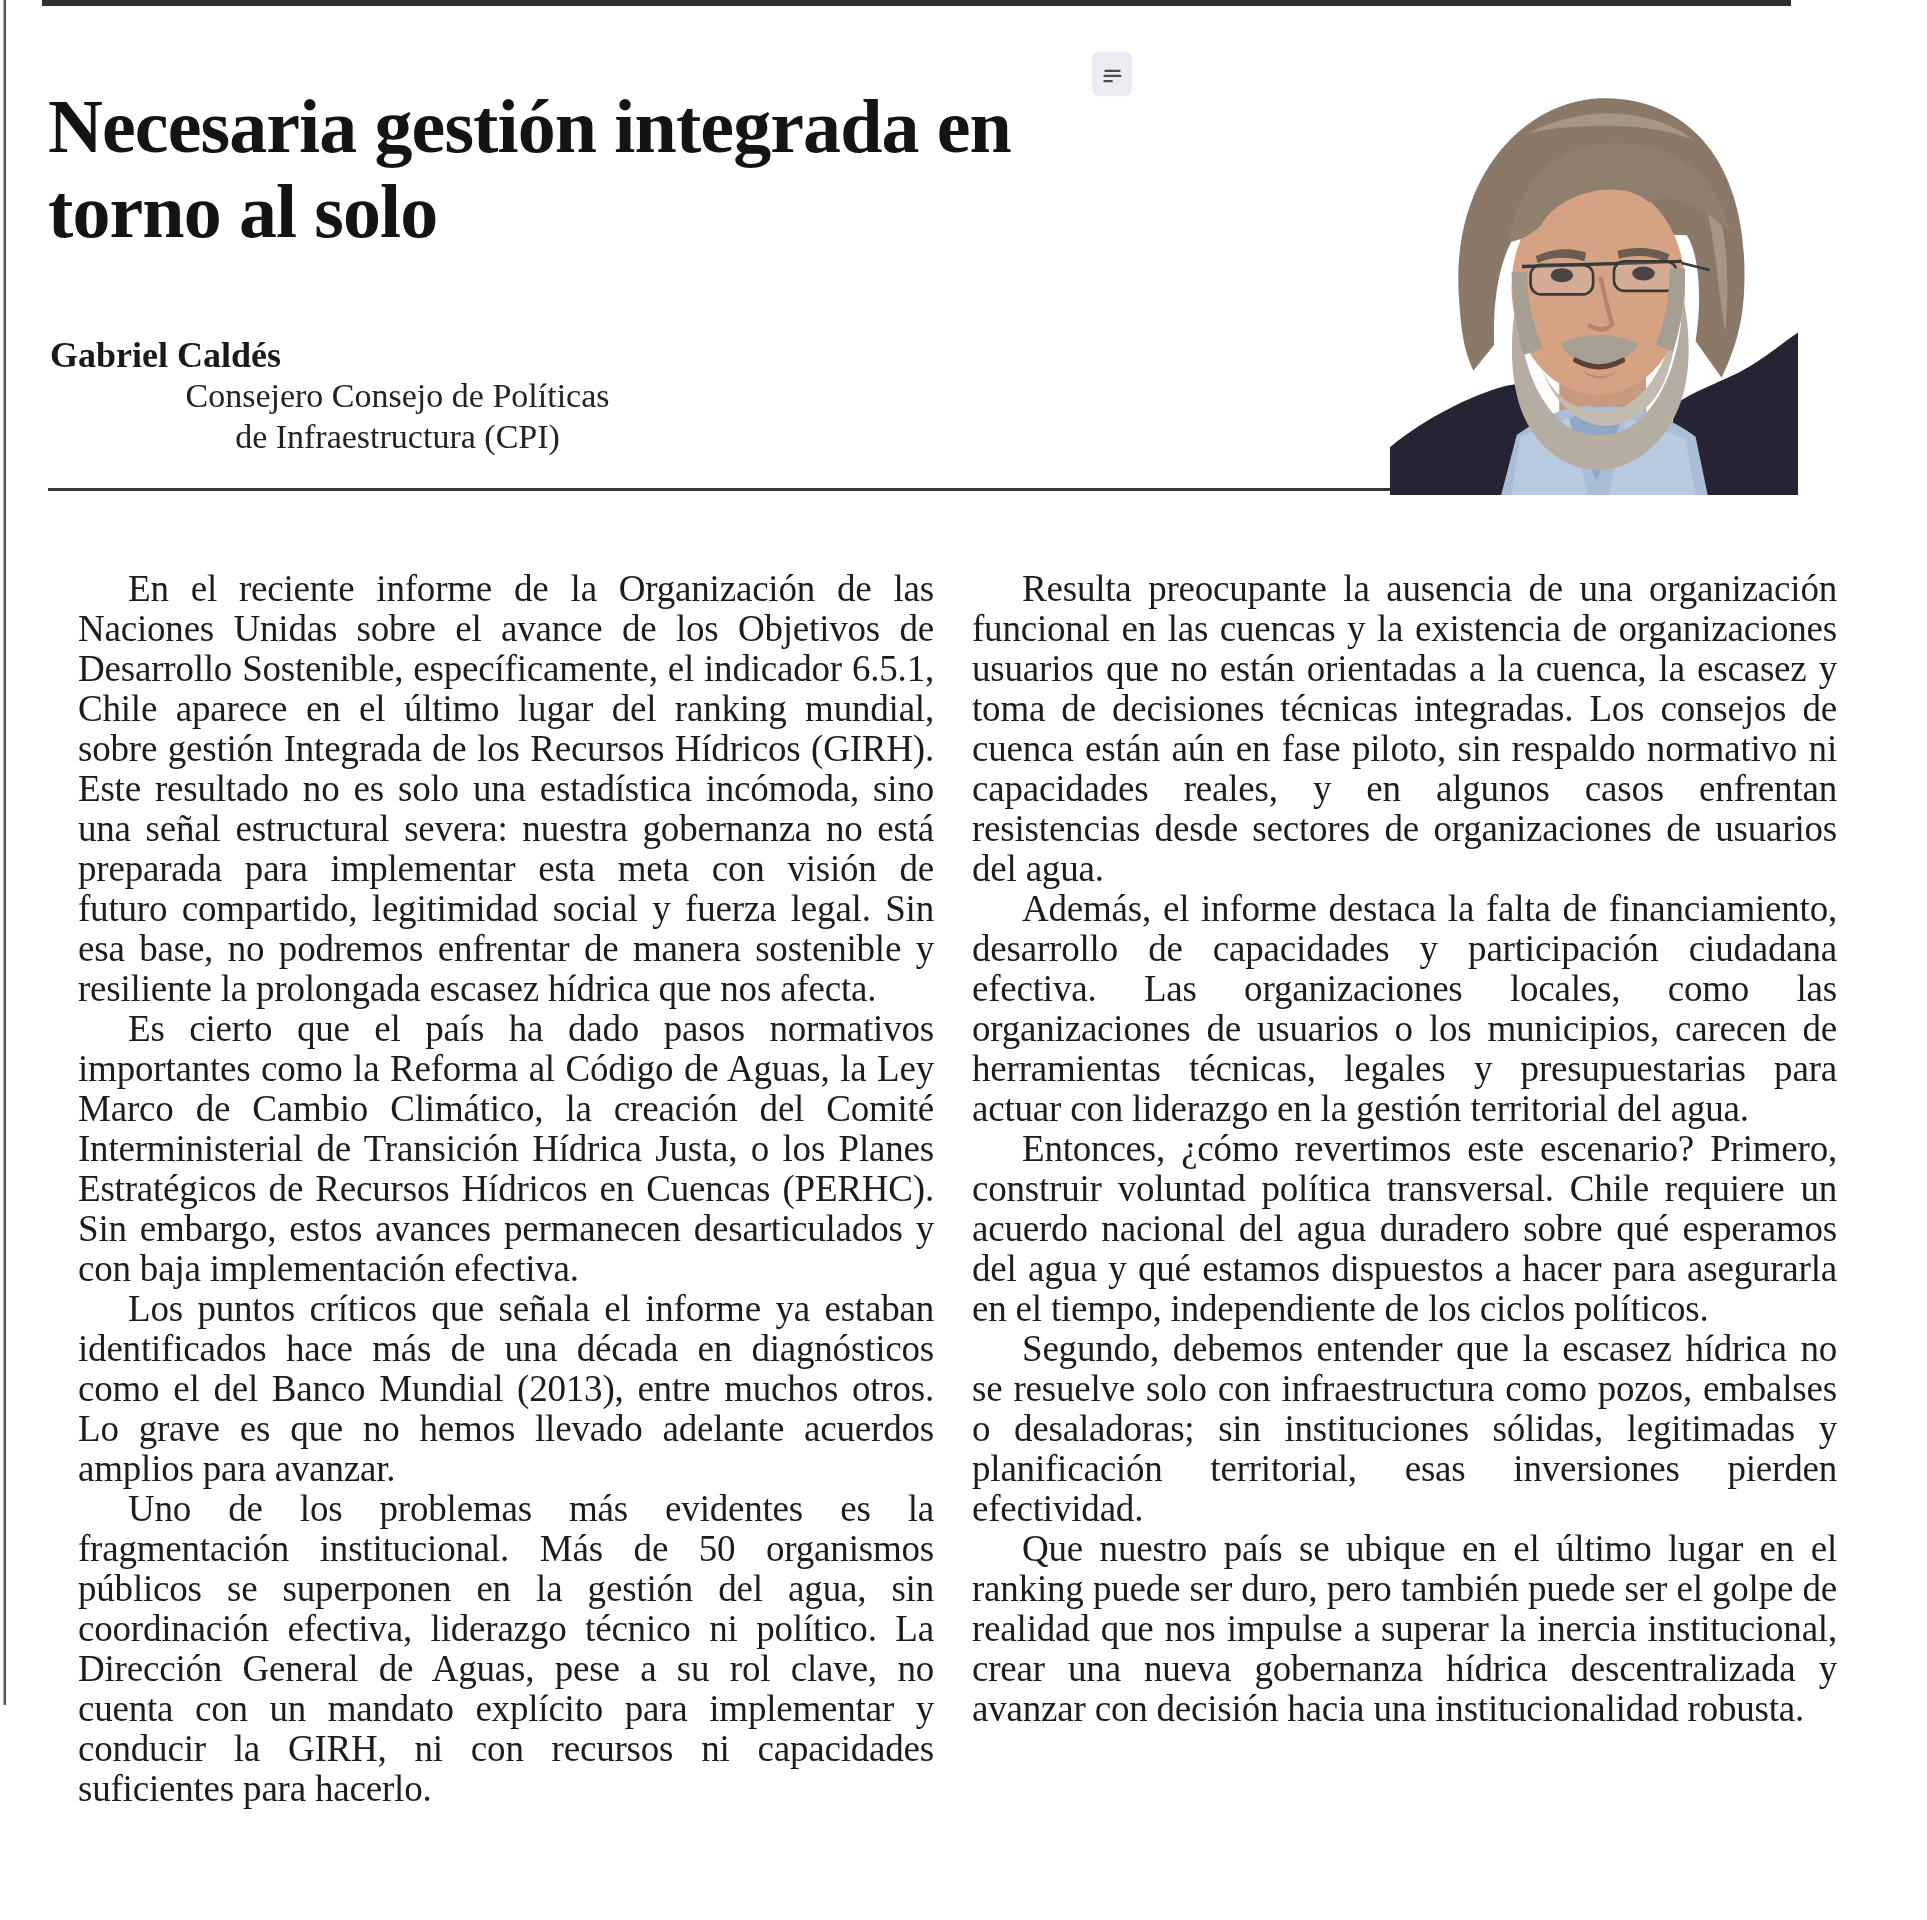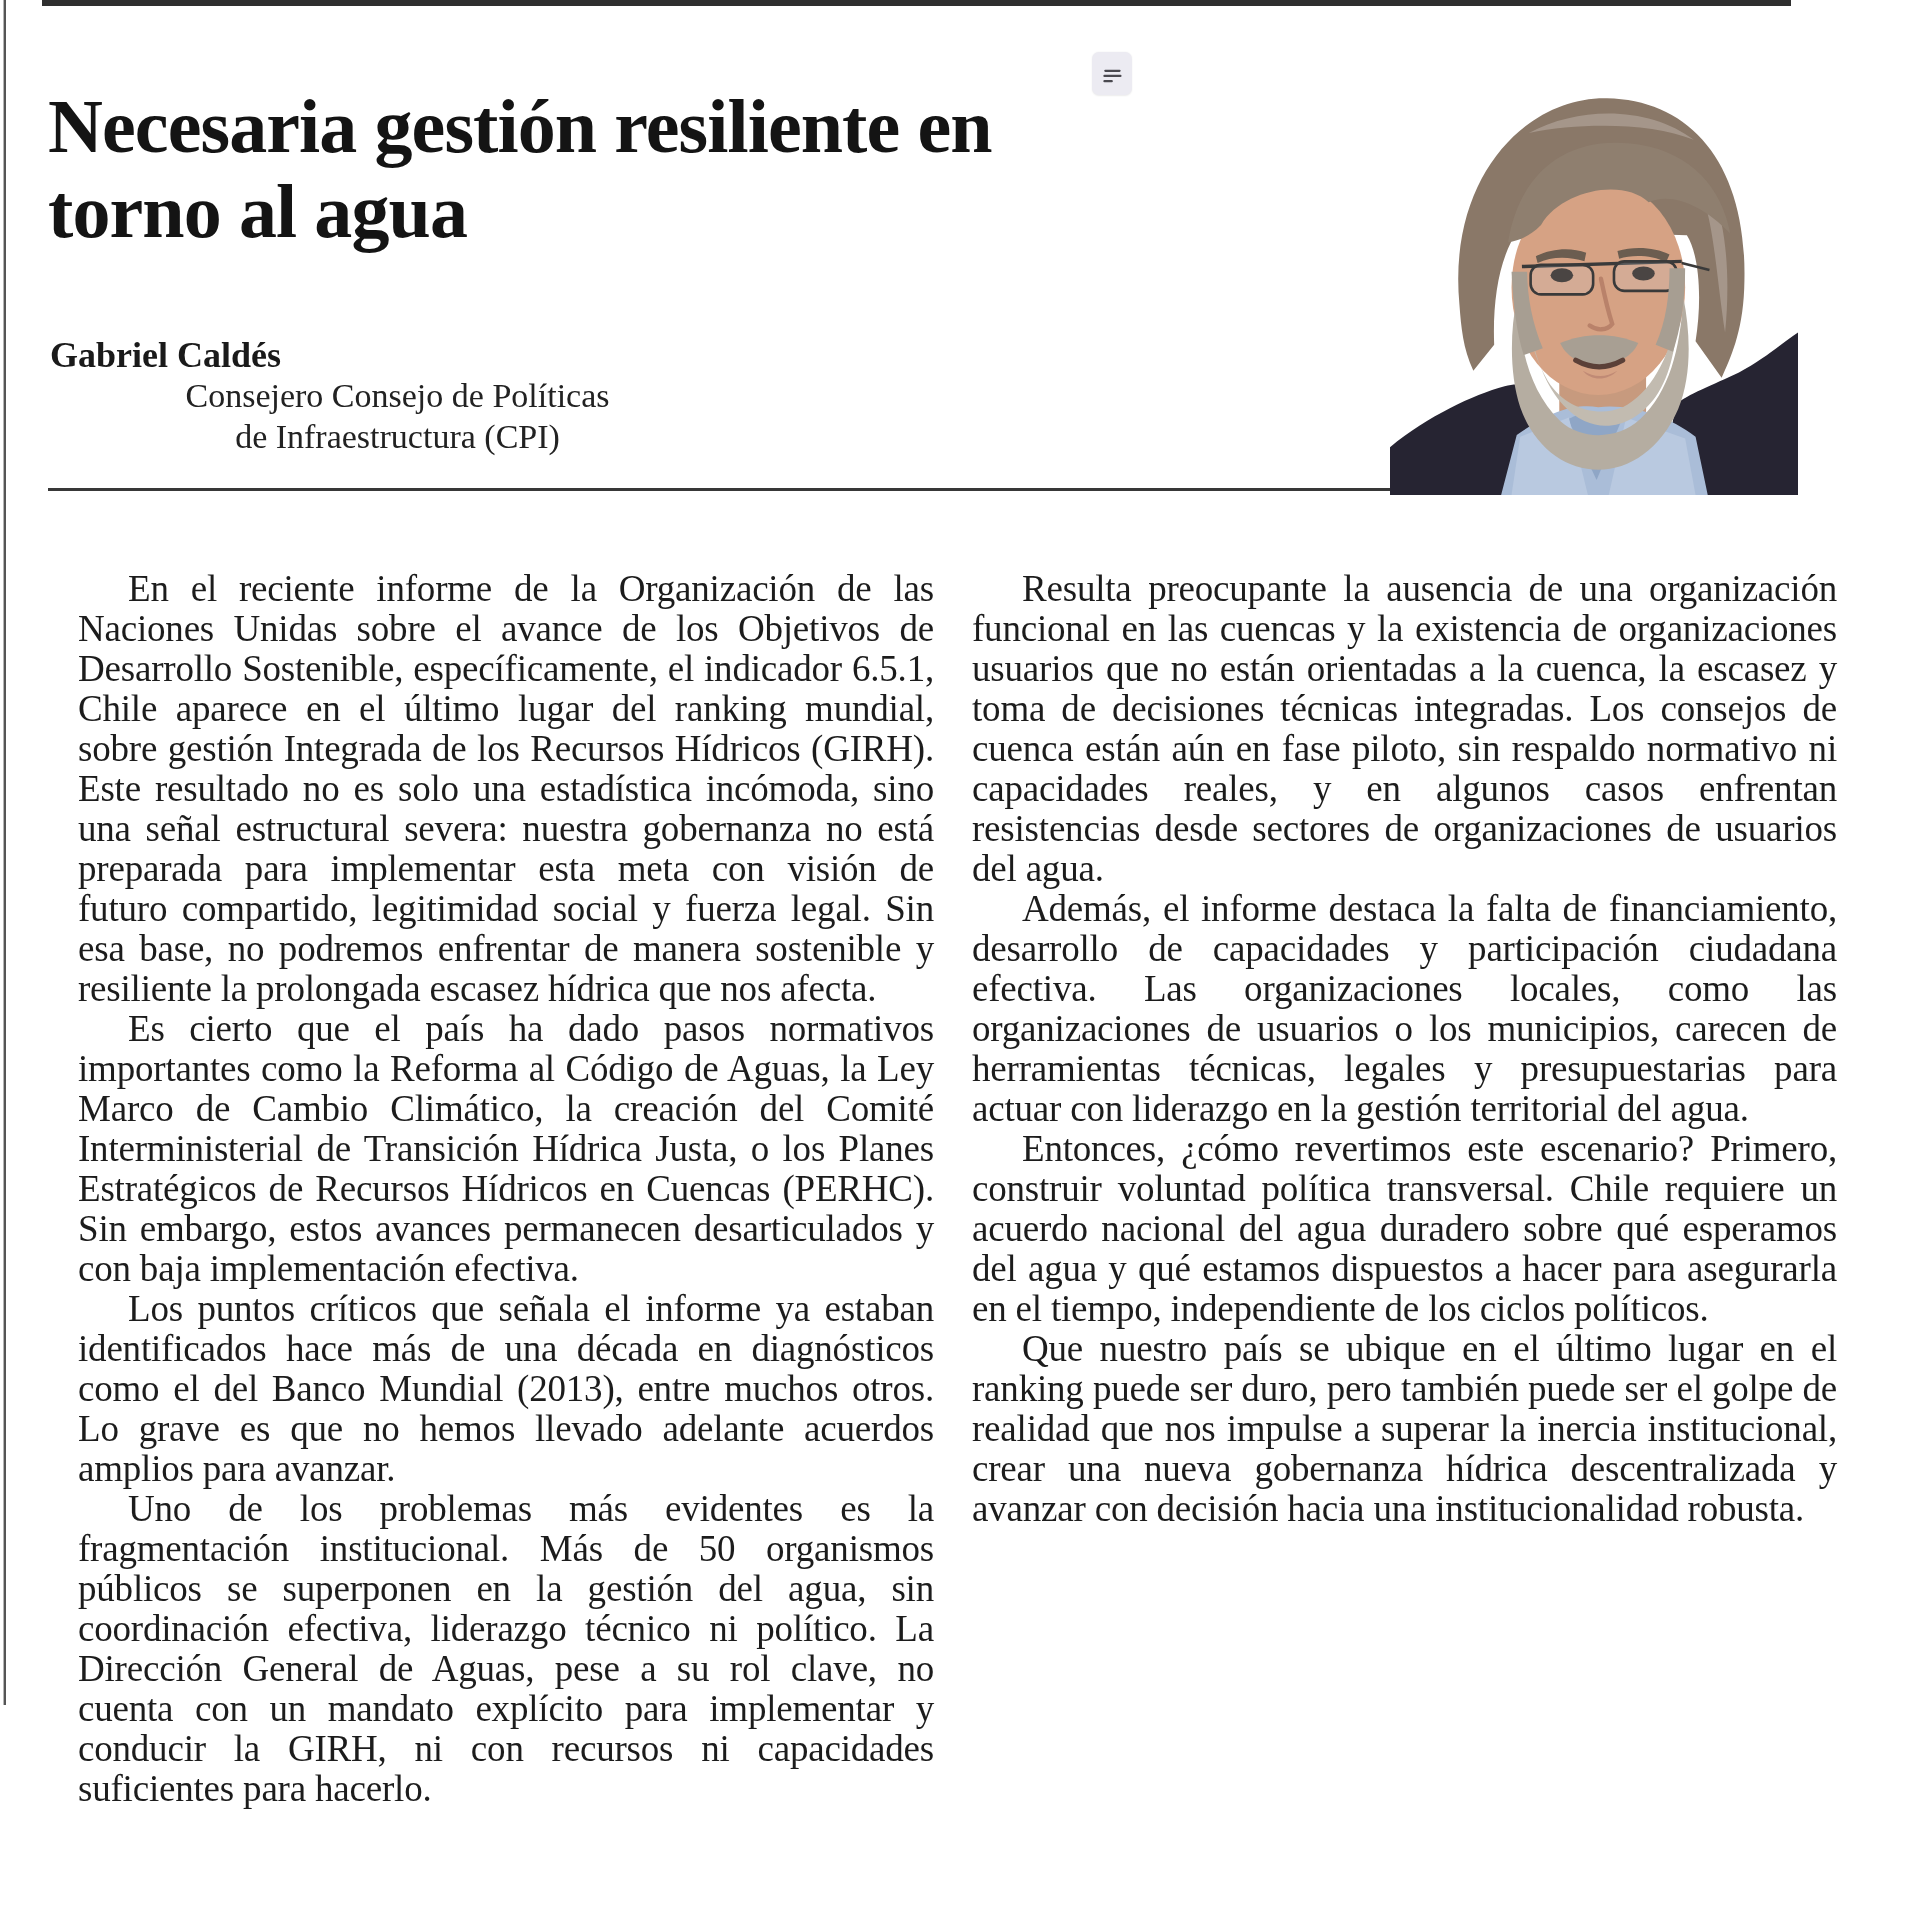--- a/index.html
+++ b/index.html
@@ -66,21 +66,21 @@
   }
 </style>
 </head>
 <body>
 
 <div class="page">
 
   <div class="left-border"></div>
   <div class="top-bar"></div>
 
-  <h1 class="headline">Necesaria gestión resiliente en torno al agua</h1>
+  <h1 class="headline">Necesaria gestión integrada en torno al solo</h1>
 
   <button class="notes-btn" aria-label="notes">
     <span>
       <svg width="26" height="26" viewBox="0 0 30 30">
         <rect x="6" y="10" width="19" height="2.6" rx="1.3" fill="#4a4950"></rect>
         <rect x="5" y="16" width="21" height="2.6" rx="1.3" fill="#4a4950"></rect>
         <rect x="5" y="22" width="11" height="2.6" rx="1.3" fill="#4a4950"></rect>
       </svg>
     </span>
   </button>
@@ -150,17 +150,18 @@
     <p>En el reciente informe de la Organización de las Naciones Unidas sobre el avance de los Objetivos de Desarrollo Sostenible, específicamente, el indicador 6.5.1, Chile aparece en el último lugar del ranking mundial, sobre gestión Integrada de los Recursos Hídricos (GIRH). Este resultado no es solo una estadística incómoda, sino una señal estructural severa: nuestra gobernanza no está preparada para implementar esta meta con visión de futuro compartido, legitimidad social y fuerza legal. Sin esa base, no podremos enfrentar de manera sostenible y resiliente la prolongada escasez hídrica que nos afecta.</p>
     <p>Es cierto que el país ha dado pasos normativos importantes como la Reforma al Código de Aguas, la Ley Marco de Cambio Climático, la creación del Comité Interministerial de Transición Hídrica Justa, o los Planes Estratégicos de Recursos Hídricos en Cuencas (PERHC). Sin embargo, estos avances permanecen desarticulados y con baja implementación efectiva.</p>
     <p>Los puntos críticos que señala el informe ya estaban identificados hace más de una década en diagnósticos como el del Banco Mundial (2013), entre muchos otros. Lo grave es que no hemos llevado adelante acuerdos amplios para avanzar.</p>
     <p>Uno de los problemas más evidentes es la fragmentación institucional. Más de 50 organismos públicos se superponen en la gestión del agua, sin coordinación efectiva, liderazgo técnico ni político. La Dirección General de Aguas, pese a su rol clave, no cuenta con un mandato explícito para implementar y conducir la GIRH, ni con recursos ni capacidades suficientes para hacerlo.</p>
   </div>
 
   <div class="bodycol colR">
     <p>Resulta preocupante la ausencia de una organización funcional en las cuencas y la existencia de organizaciones usuarios que no están orientadas a la cuenca, la escasez y toma de decisiones técnicas integradas. Los consejos de cuenca están aún en fase piloto, sin respaldo normativo ni capacidades reales, y en algunos casos enfrentan resistencias desde sectores de organizaciones de usuarios del agua.</p>
     <p>Además, el informe destaca la falta de financiamiento, desarrollo de capacidades y participación ciudadana efectiva. Las organizaciones locales, como las organizaciones de usuarios o los municipios, carecen de herramientas técnicas, legales y presupuestarias para actuar con liderazgo en la gestión territorial del agua.</p>
     <p>Entonces, ¿cómo revertimos este escenario? Primero, construir voluntad política transversal. Chile requiere un acuerdo nacional del agua duradero sobre qué esperamos del agua y qué estamos dispuestos a hacer para asegurarla en el tiempo, independiente de los ciclos políticos.</p>
+    <p>Segundo, debemos entender que la escasez hídrica no se resuelve solo con infraestructura como pozos, embalses o desaladoras; sin instituciones sólidas, legitimadas y planificación territorial, esas inversiones pierden efectividad.</p>
     <p>Que nuestro país se ubique en el último lugar en el ranking puede ser duro, pero también puede ser el golpe de realidad que nos impulse a superar la inercia institucional, crear una nueva gobernanza hídrica descentralizada y avanzar con decisión hacia una institucionalidad robusta.</p>
   </div>
 
 </div>
 
 
 </body></html>

